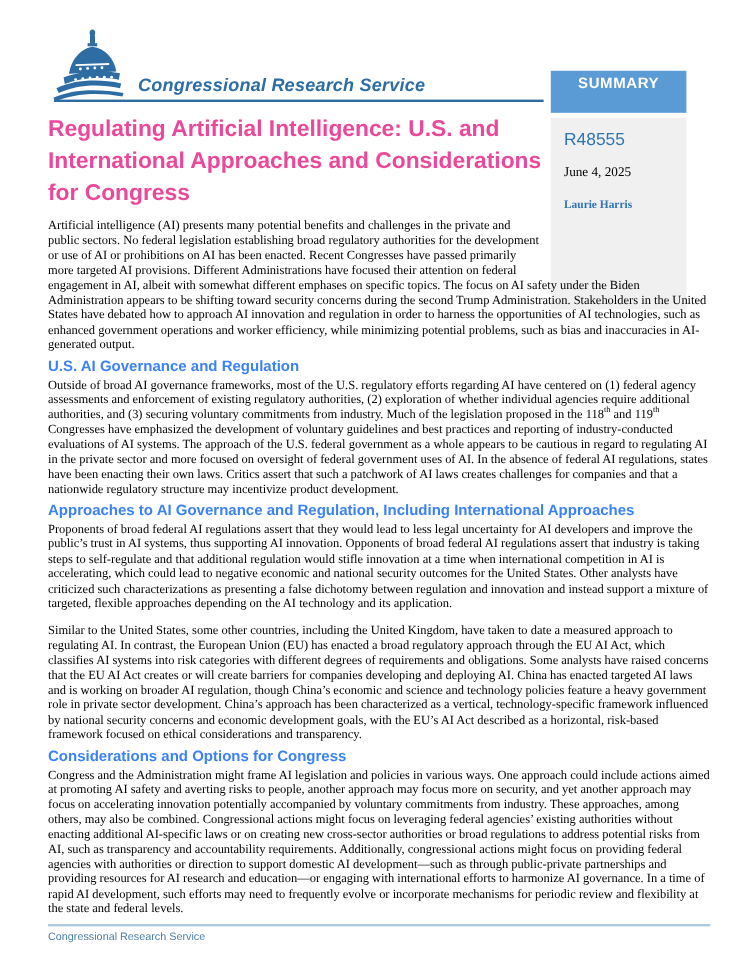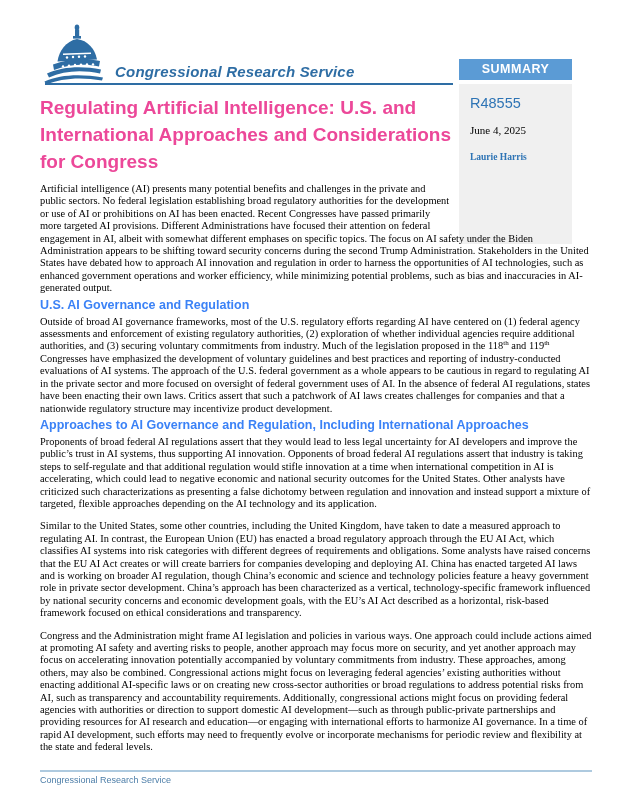--- a/index.html
+++ b/index.html
@@ -14,21 +14,21 @@
   .logo-icon { position:absolute; left:-2px; top:2px; width:64px; height:62px; }
   .logo-text { position:absolute; left:70px; bottom:3px; }
   .org-name  { font-family:"Liberation Sans", sans-serif; font-style:italic; font-weight:bold;
                font-size:15px; color:#2e6da4; letter-spacing:0.2px; white-space:nowrap; }
   .tagline   { font-family:"Liberation Sans", sans-serif; font-size:9.5px; color:#2e6da4;
                margin-top:2px; white-space:nowrap; }
 
   
   .sidebar { position:absolute; left:459px; top:59px; width:113px;
              font-family:"Liberation Sans", sans-serif; }
-  .summary-banner { height:21px; background:#5b9bd5; color:#ffffff; text-align:center;
+  .summary-banner { height:35px; background:#5b9bd5; color:#ffffff; text-align:center;
                     font-weight:bold; font-size:12.5px; line-height:21px; letter-spacing:0.5px; }
   .info-box { margin-top:4px; background:#f0f0f0; height:160px; box-sizing:border-box;
               padding:11px 10px 0 11px; }
   .report-number { font-size:14.5px; color:#2e74b5; }
   .report-date   { font-family:"Liberation Serif", serif; font-size:11px; color:#000000;
                    margin-top:13px; }
   .author-name   { font-size:9.5px; font-weight:bold; color:#2e74b5; margin-top:16px;font-family:Liberation Serif, serif; }
   .author-title  { font-size:9.5px; line-height:12px; color:#1a1a1a; margin-top:2px; }
 
   
@@ -102,20 +102,21 @@
   <div class="main">
     <p><span class="wrap-spacer"></span><span>Artificial intelligence (AI) presents many potential benefits and challenges in the private and public sectors. No federal legislation establishing broad regulatory authorities for the development or use of AI or prohibitions on AI has been enacted. Recent Congresses have passed primarily more targeted AI provisions. Different Administrations have focused their attention on federal engagement in AI, albeit with somewhat different emphases on specific topics. The focus on AI safety under the Biden Administration appears to be shifting toward security concerns during the second Trump Administration. Stakeholders in the United States have debated how to approach AI innovation and regulation in order to harness the opportunities of AI technologies, such as enhanced government operations and worker efficiency, while minimizing potential problems, such as bias and inaccuracies in AI-generated output.</span></p>
 
     <h2>U.S. AI Governance and Regulation</h2>
     <p>Outside of broad AI governance frameworks, most of the U.S. regulatory efforts regarding AI have centered on (1) federal agency assessments and enforcement of existing regulatory authorities, (2) exploration of whether individual agencies require additional authorities, and (3) securing voluntary commitments from industry. Much of the legislation proposed in the 118<sup>th</sup> and 119<sup>th</sup> Congresses have emphasized the development of voluntary guidelines and best practices and reporting of industry-conducted evaluations of AI systems. The approach of the U.S. federal government as a whole appears to be cautious in regard to regulating AI in the private sector and more focused on oversight of federal government uses of AI. In the absence of federal AI regulations, states have been enacting their own laws. Critics assert that such a patchwork of AI laws creates challenges for companies and that a nationwide regulatory structure may incentivize product development.</p>
 
     <h2>Approaches to AI Governance and Regulation, Including International Approaches</h2>
     <p>Proponents of broad federal AI regulations assert that they would lead to less legal uncertainty for AI developers and improve the public’s trust in AI systems, thus supporting AI innovation. Opponents of broad federal AI regulations assert that industry is taking steps to self-regulate and that additional regulation would stifle innovation at a time when international competition in AI is accelerating, which could lead to negative economic and national security outcomes for the United States. Other analysts have criticized such characterizations as presenting a false dichotomy between regulation and innovation and instead support a mixture of targeted, flexible approaches depending on the AI technology and its application.</p>
     <p>Similar to the United States, some other countries, including the United Kingdom, have taken to date a measured approach to regulating AI. In contrast, the European Union (EU) has enacted a broad regulatory approach through the EU AI Act, which classifies AI systems into risk categories with different degrees of requirements and obligations. Some analysts have raised concerns that the EU AI Act creates or will create barriers for companies developing and deploying AI. China has enacted targeted AI laws and is working on broader AI regulation, though China’s economic and science and technology policies feature a heavy government role in private sector development. China’s approach has been characterized as a vertical, technology-specific framework influenced by national security concerns and economic development goals, with the EU’s AI Act described as a horizontal, risk-based framework focused on ethical considerations and transparency.</p>
 
+    <h2>Considerations and Options for Congress</h2>
     <p>Congress and the Administration might frame AI legislation and policies in various ways. One approach could include actions aimed at promoting AI safety and averting risks to people, another approach may focus more on security, and yet another approach may focus on accelerating innovation potentially accompanied by voluntary commitments from industry. These approaches, among others, may also be combined. Congressional actions might focus on leveraging federal agencies’ existing authorities without enacting additional AI-specific laws or on creating new cross-sector authorities or broad regulations to address potential risks from AI, such as transparency and accountability requirements. Additionally, congressional actions might focus on providing federal agencies with authorities or direction to support domestic AI development—such as through public-private partnerships and providing resources for AI research and education—or engaging with international efforts to harmonize AI governance. In a time of rapid AI development, such efforts may need to frequently evolve or incorporate mechanisms for periodic review and flexibility at the state and federal levels.</p>
   </div>
 
   <div class="footer">
     <span>Congressional Research Service</span>
   </div>
 
 </div>
 
 </body></html>

